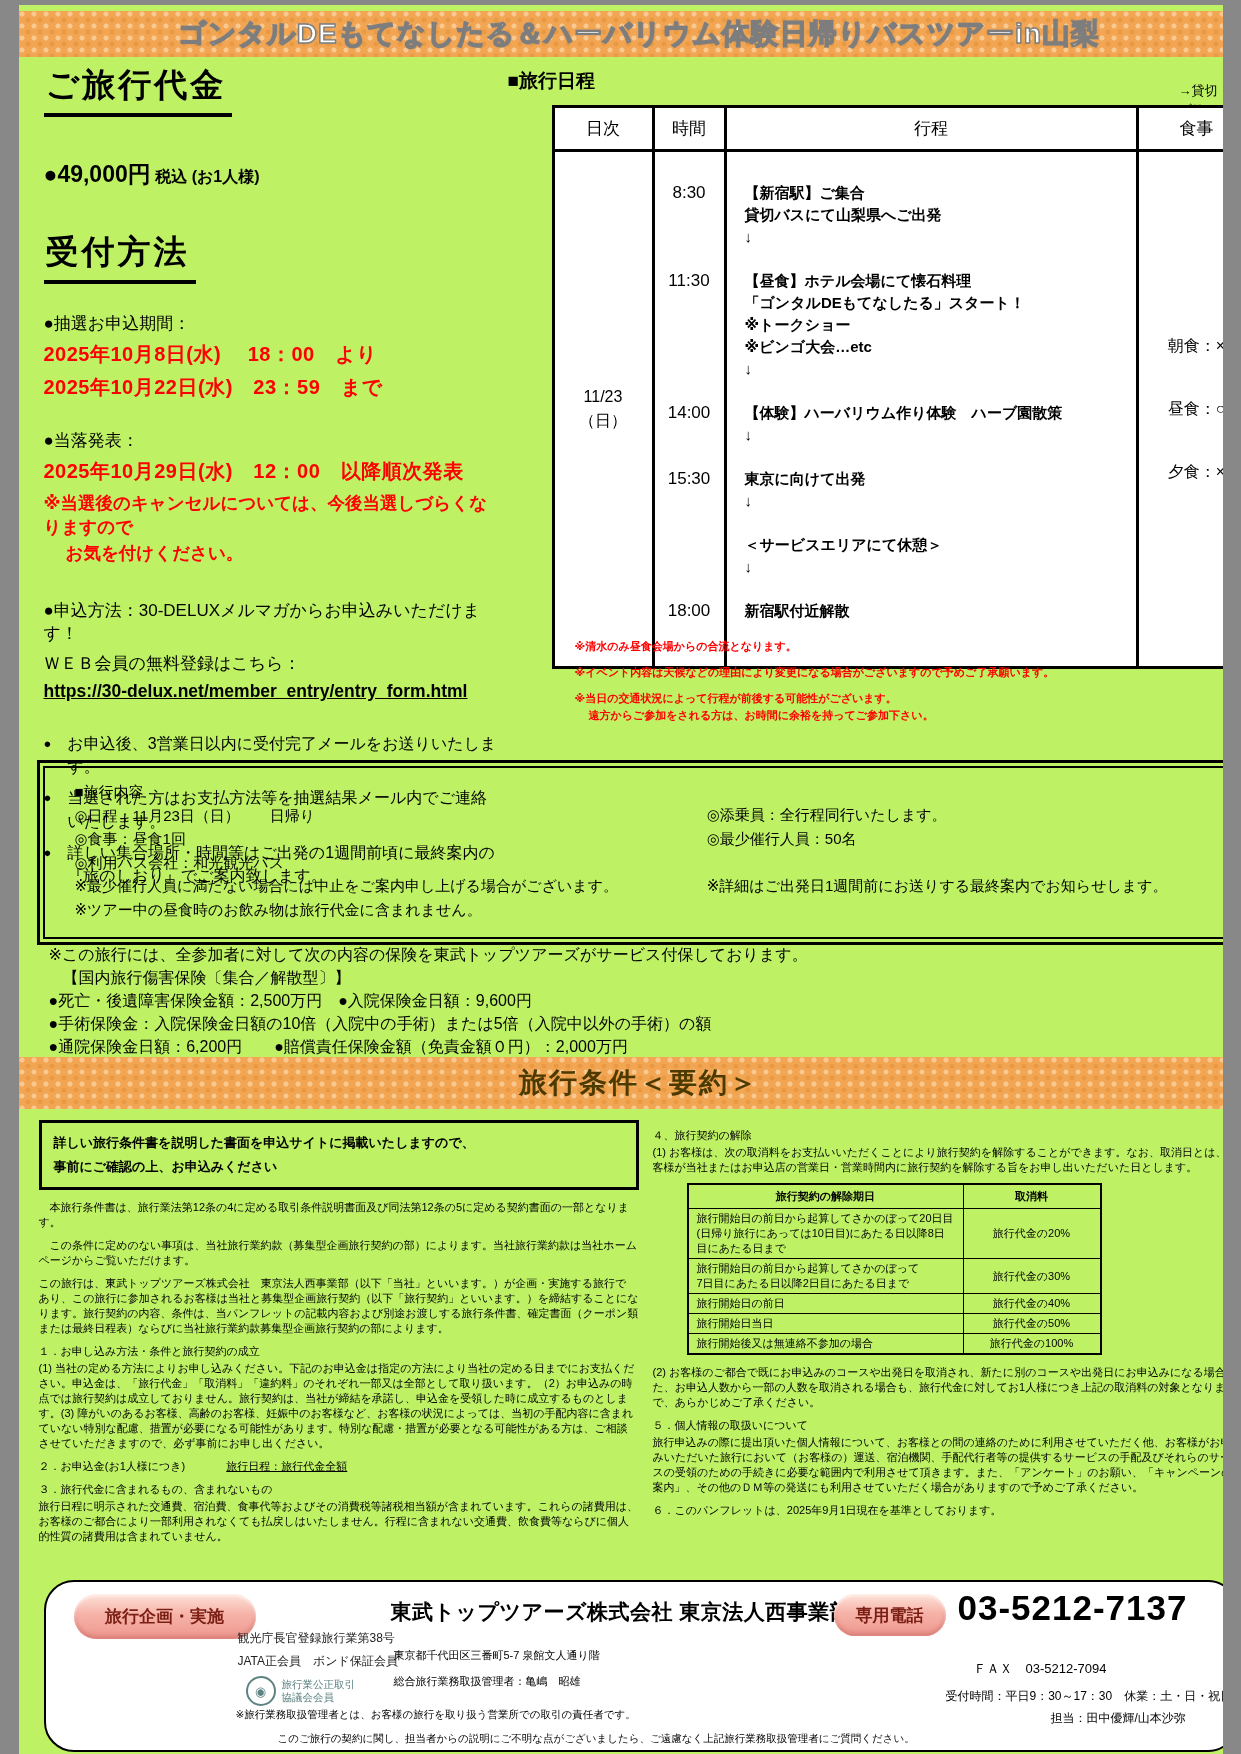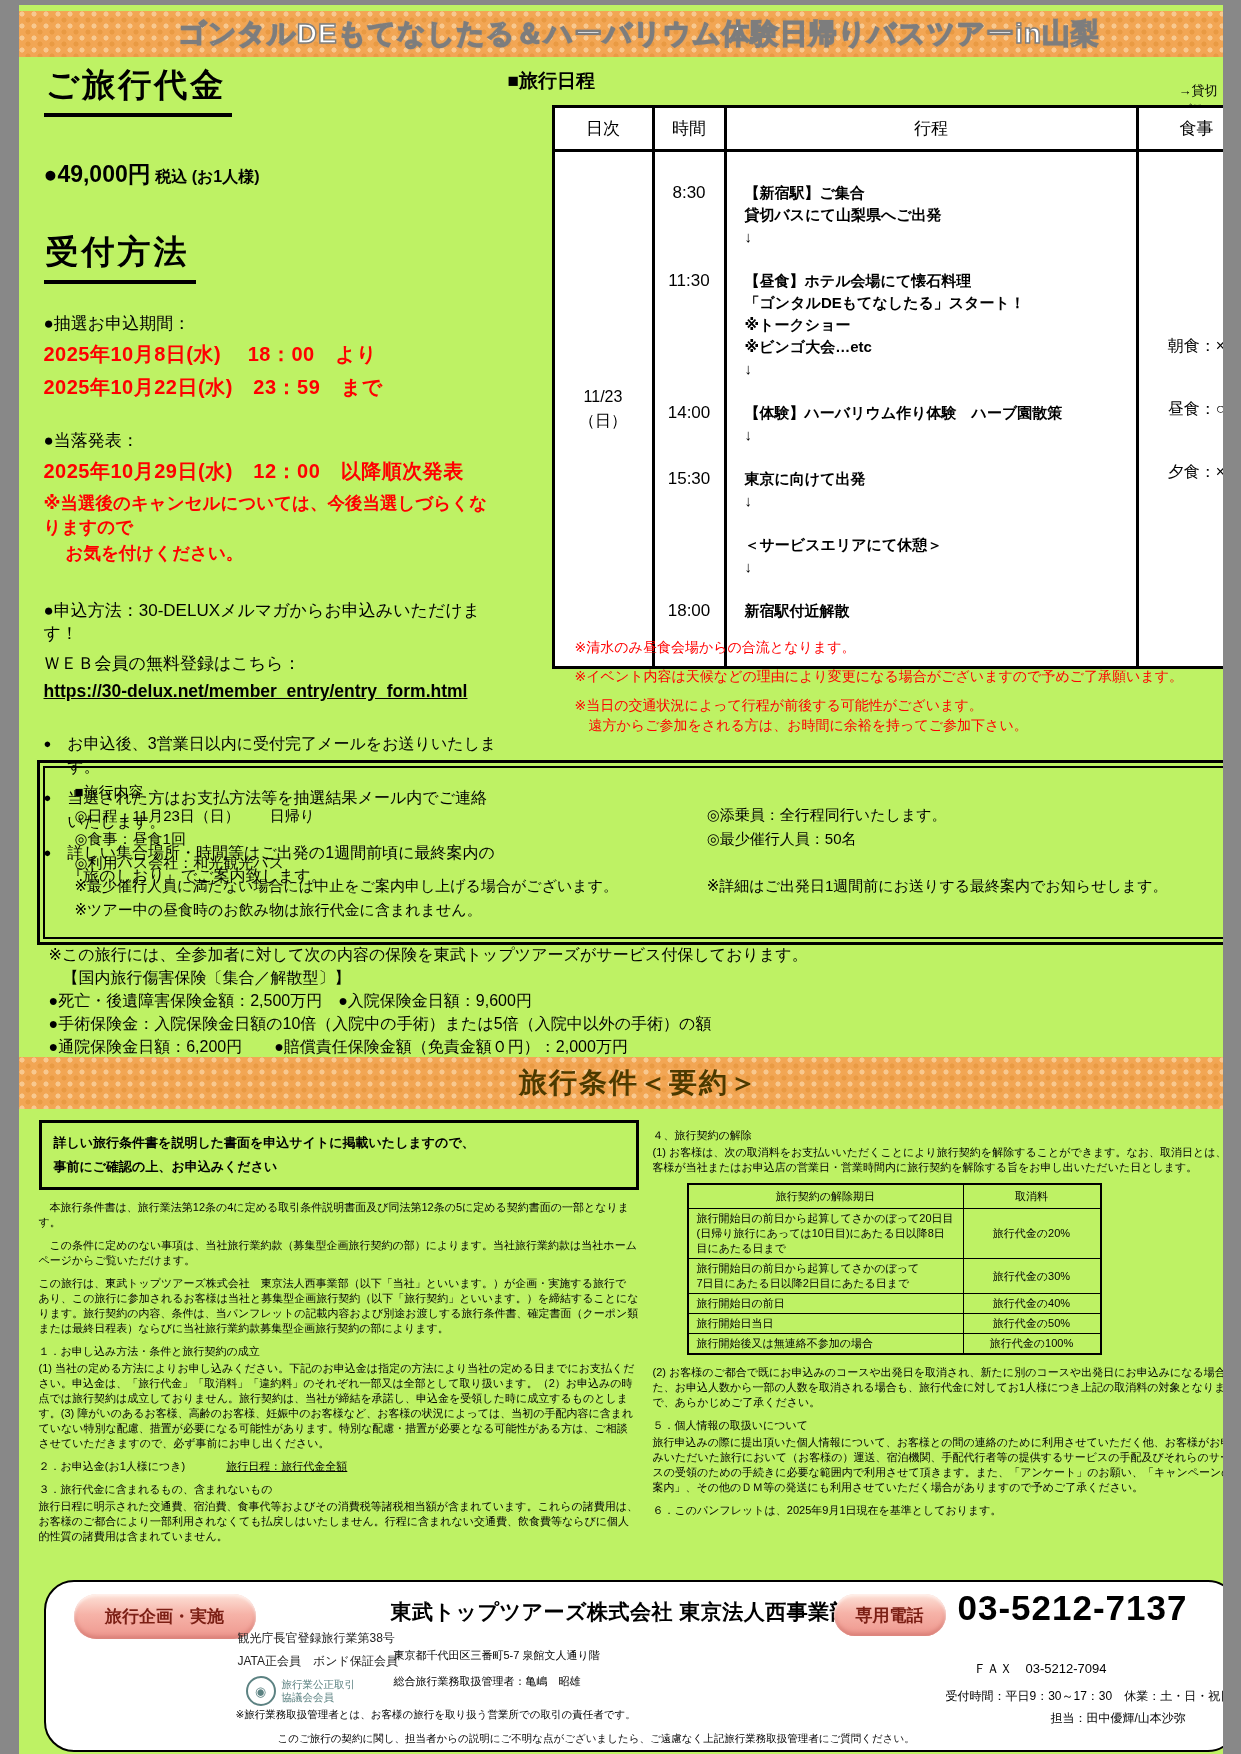--- a/index.html
+++ b/index.html
@@ -54,21 +54,21 @@
   .pl.arrow{font-weight:normal;font-size:15px;}
   .r2{grid-row:2;padding-top:30px;}
   .r3{grid-row:3;padding-top:22px;}
   .r4{grid-row:4;padding-top:22px;}
   .r5{grid-row:5;padding-top:22px;}
   .r6{grid-row:6;padding-top:22px;}
   .r7{grid-row:7;padding-top:22px;padding-bottom:44px;}
   .cell-meal{grid-column:4;grid-row:2 / span 7;display:flex;flex-direction:column;
     justify-content:center;align-items:center;gap:42px;font-size:16px;}
   .it-notes{position:absolute;left:556px;top:634px;}
-  .rn{color:#ff0000;font-weight:normal;font-size:14px;margin-bottom:11px;}
+  .rn{color:#ff0000;font-weight:bold;font-size:11px;margin-bottom:11px;}
   .rn.pair{margin-bottom:2px;}
   .rn.ind{padding-left:14px;}
 
   
   .info-box{position:absolute;left:18px;top:755px;width:1205px;border:3px solid #000;padding:3px;box-sizing:border-box;}
   .info-in{border:2px solid #000;padding:12px 30px 16px;display:flex;}
   .info-l{width:56%;font-size:15px;line-height:23.5px;white-space:pre-line;}
   .info-r{width:44%;font-size:15px;line-height:23.5px;white-space:pre-line;padding-top:23px;}
 
   
@@ -79,21 +79,21 @@
   .cond-l{position:absolute;left:20px;top:1115px;width:600px;font-size:11px;line-height:15px;}
   .cond-r{position:absolute;left:634px;top:1115px;width:596px;font-size:11px;line-height:15px;}
   .notice-box{border:3px solid #000;padding:8px 12px;font-size:13px;font-weight:bold;line-height:24px;white-space:pre-line;margin-bottom:10px;}
   .cp{margin:0 0 8px 0;white-space:pre-line;}
   .ct{margin:8px 0 2px 0;}
   .s2line{margin:8px 0;}
   .s2line .u{text-decoration:underline;margin-left:38px;}
   .cancel{border-collapse:collapse;margin:8px 0 10px 34px;width:415px;}
   .cancel th,.cancel td{border:1.5px solid #000;font-size:11px;padding:2px 8px;line-height:15px;}
   .cancel{border:2px solid #000;}
-  .cancel th{font-weight:normal;text-align:center;padding:4px 8px;}
+  .cancel th{font-weight:bold;text-align:center;padding:4px 8px;}
   .cancel td.fee{text-align:center;width:120px;}
 
   
   .footer{position:absolute;left:25px;top:1575px;width:1190px;height:168px;
     border:2.5px solid #000;border-radius:30px;background:#fff;}
   .pill{position:absolute;border-radius:24px;display:flex;align-items:center;justify-content:center;
     font-weight:bold;color:#7b1e14;font-size:17px;
     background:linear-gradient(180deg,#fde2d8 0%,#f6b3a8 45%,#ee978e 100%);
     box-shadow:inset 0 2px 3px #fff3ee, inset 0 -3px 4px #d97f77;}
   .pill-plan{left:28px;top:12px;width:182px;height:45px;}

